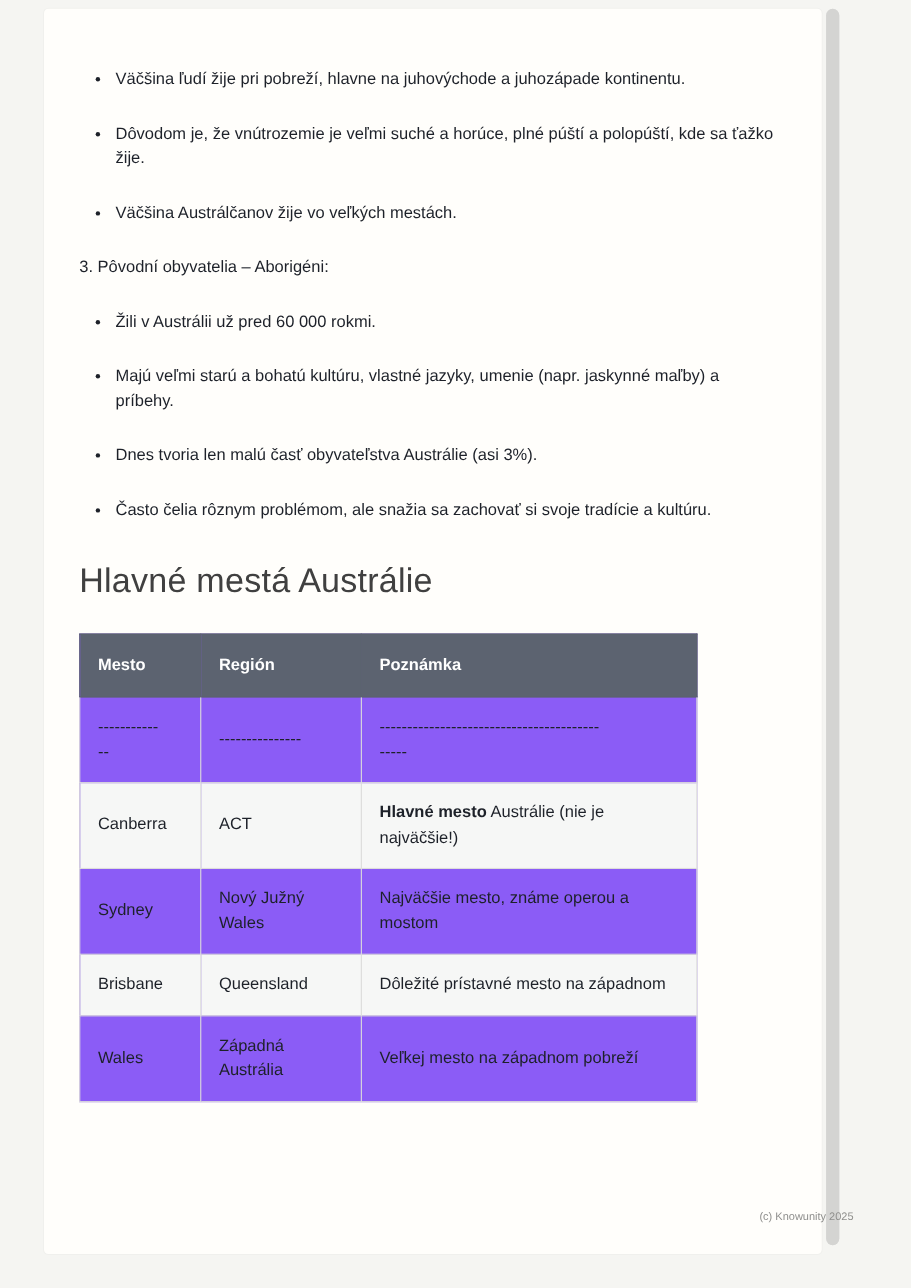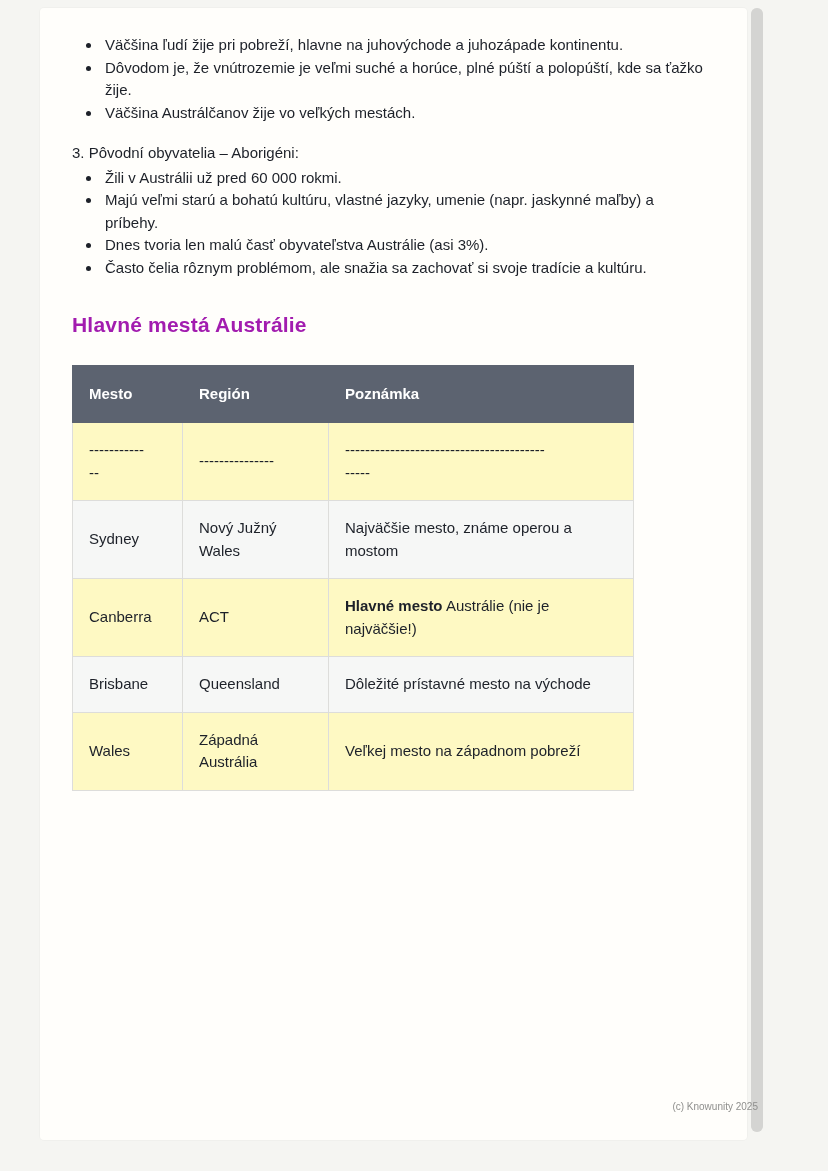--- a/index.html
+++ b/index.html
@@ -29,39 +29,39 @@
     overflow: hidden;
     font-size: 15px;
     line-height: 1.5;
   }
   ul.bullets {
     margin: 0 0 6px 0;
     padding-left: 30px;
     list-style: disc;
   }
   ul.bullets li {
-    margin: 0 0;
+    margin: 27px 0;
     padding-left: 3px;
   }
   .section-title {
     margin: 18px 0 2px 0;
   }
   .section-title .num { font-weight: 400; }
   .section-title strong { font-weight: 400; }
   h2.main-heading {
-    font-size: 21px;
-    font-weight: 700;
-    color: #a21caf;
+    font-size: 31px;
+    font-weight: 400;
+    color: #404040;
     margin: 30px 0 24px 0;
     letter-spacing: 0.2px;
   }
   table.cities {
     border-collapse: collapse;
     width: 562px;
-    background: #fef9c3;
+    background: #8b5cf6;
     border: 1px solid #d9d9d6;
     font-size: 15px;
   }
   table.cities th {
     background: #5c6370;
     color: #ffffff;
     font-weight: 700;
     text-align: left;
     padding: 17px 16px;
     border: 1px solid #5c6370;
@@ -91,21 +91,21 @@
   }
   .scrollbar-thumb {
     width: 100%;
     height: 100%;
     background: #d4d4d2;
     border-radius: 6px;
   }
   .watermark {
     position: absolute;
     top: 1101px;
-    right: 70px;
+    right: 52px;
     font-size: 10px;
     color: #8f8f8d;
     z-index: 5;
   }
 </style>
 </head>
 <body>
 
 <div class="card">
 
@@ -148,33 +148,33 @@
     </thead>
     <tbody>
       <tr class="dashes">
         <td>-----------
 --</td>
         <td>---------------</td>
         <td><span class="note-bold"></span><span>----------------------------------------
 -----</span></td>
       </tr>
       <tr>
+        <td>Canberra</td>
+        <td>ACT</td>
+        <td><span class="note-bold">Hlavné mesto</span><span> Austrálie (nie je najväčšie!)</span></td>
+      </tr>
+      <tr>
         <td>Sydney</td>
         <td>Nový Južný Wales</td>
         <td><span class="note-bold"></span><span>Najväčšie mesto, známe operou a mostom</span></td>
       </tr>
       <tr>
-        <td>Canberra</td>
-        <td>ACT</td>
-        <td><span class="note-bold">Hlavné mesto</span><span> Austrálie (nie je najväčšie!)</span></td>
-      </tr>
-      <tr>
         <td>Brisbane</td>
         <td>Queensland</td>
-        <td><span class="note-bold"></span><span>Dôležité prístavné mesto na východe</span></td>
+        <td><span class="note-bold"></span><span>Dôležité prístavné mesto na západnom</span></td>
       </tr>
       <tr>
         <td>Wales</td>
         <td>Západná Austrália</td>
         <td><span class="note-bold"></span><span>Veľkej mesto na západnom pobreží</span></td>
       </tr>
     </tbody>
   </table>
 
 </div>

